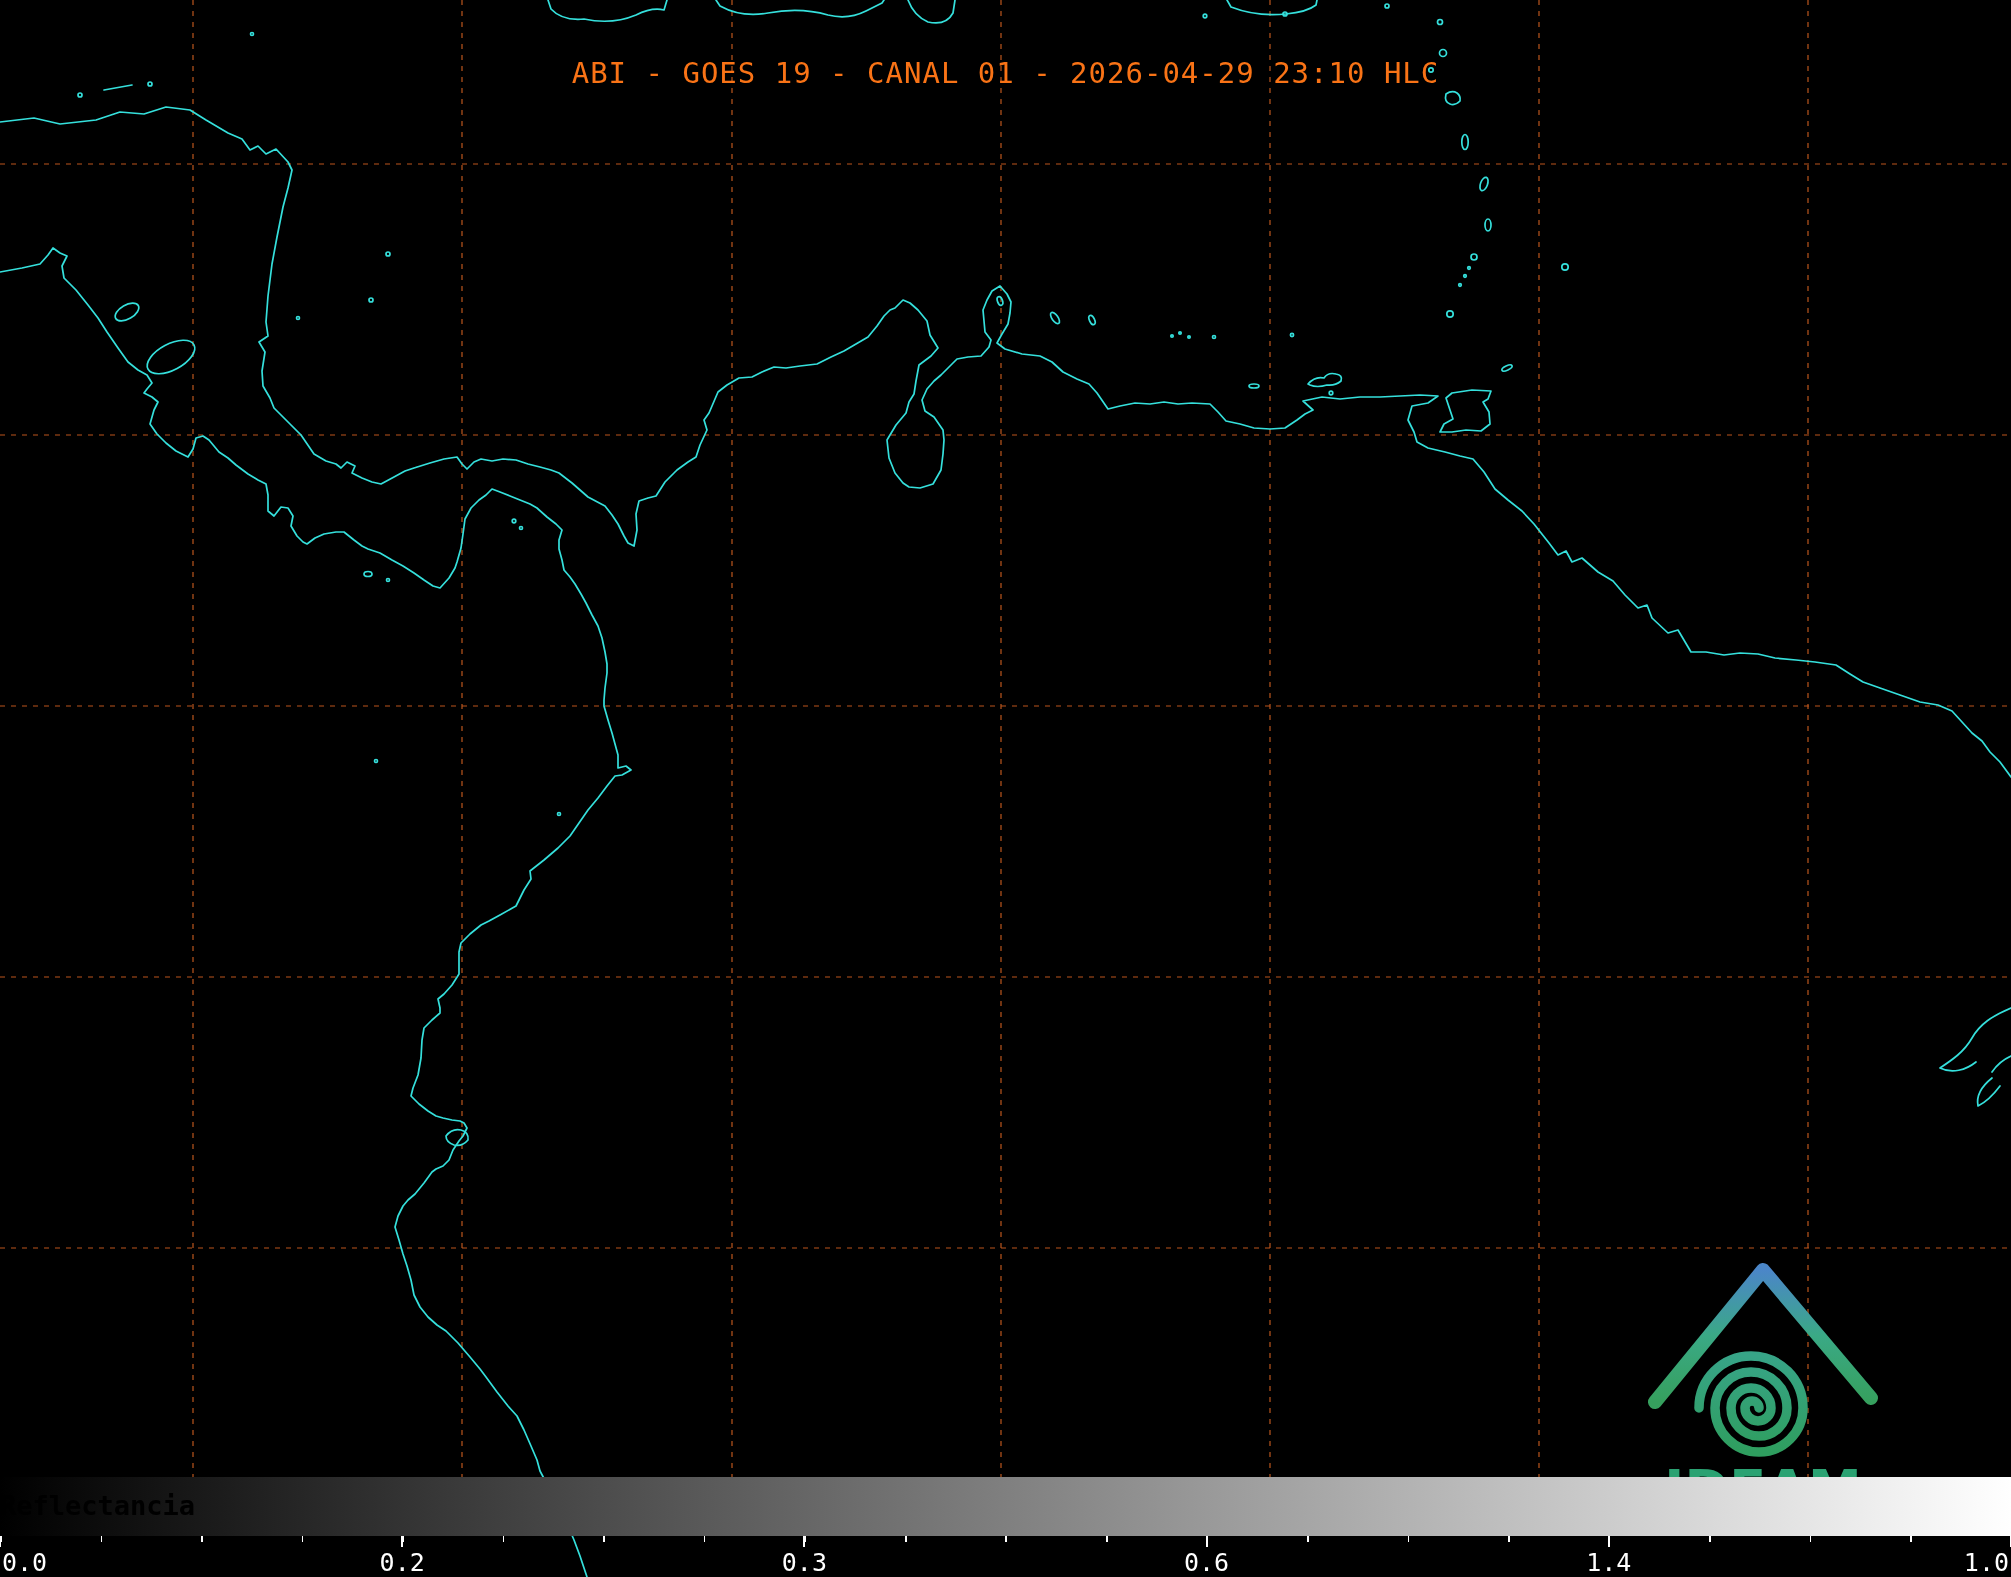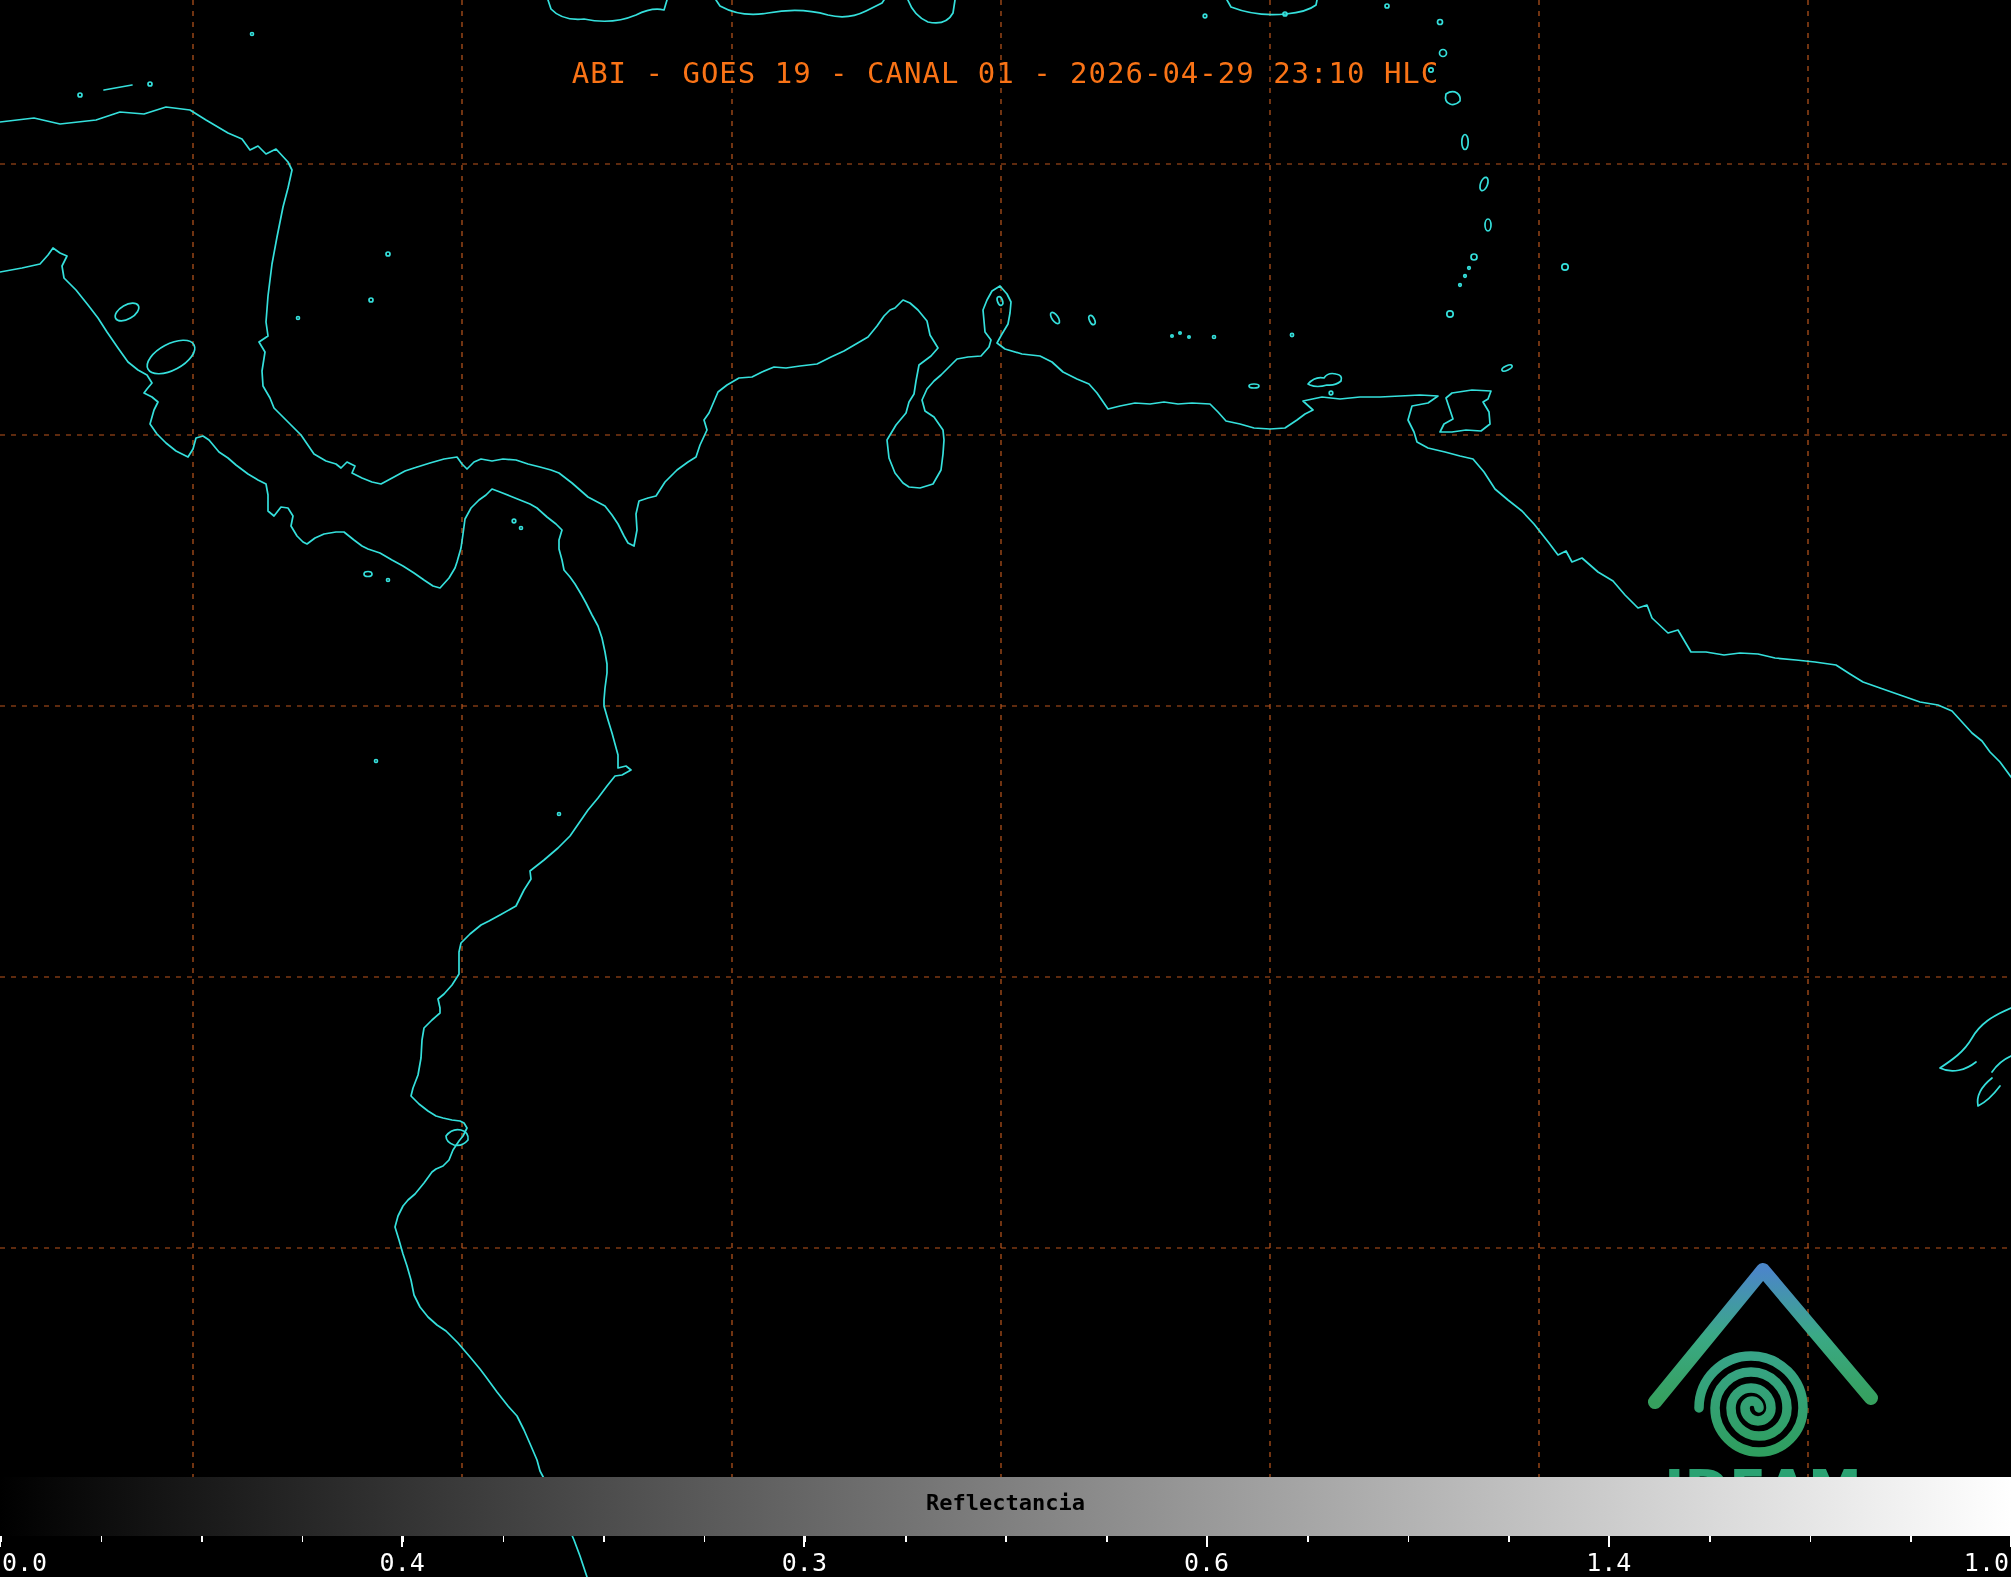--- a/index.html
+++ b/index.html
@@ -5,22 +5,22 @@
   html,body{margin:0;padding:0;background:#000;}
   .frame{position:relative;width:2011px;height:1577px;background:#000;overflow:hidden;
          font-family:"DejaVu Sans Mono", monospace;}
   .map-svg{position:absolute;left:0;top:0;}
   .map-title{position:absolute;left:0;top:56px;width:2011px;text-align:center;
              color:#f97316;font-size:29px;letter-spacing:1px;z-index:5;}
   
   .colorbar-wrap{position:absolute;left:0;top:1477px;width:2011px;height:100px;z-index:6;}
   .colorbar-bar{position:absolute;left:0;top:0;width:2011px;height:59px;
                 background:linear-gradient(90deg,#000000 0%,#ffffff 100%);}
-  .colorbar-label{position:absolute;left:0;top:13px;width:2011px;text-align:center;
-                  color:#000;font-weight:bold;font-size:22px;}
+  .colorbar-label{position:absolute;left:0;top:13px;width:2011px;
+                  color:#000;font-weight:bold;font-size:27px;}
   .cb-minorticks{position:absolute;left:0;top:59px;width:2011px;height:6px;
                  background:repeating-linear-gradient(90deg,#fff 0px,#fff 1.6px,transparent 1.6px,transparent 100.55px);}
   .cb-tick{position:absolute;top:59px;width:2px;height:11px;background:#fff;transform:translateX(-1px);}
   .cb-ticklabel{position:absolute;top:71px;color:#fff;font-size:25px;transform:translateX(-50%);white-space:nowrap;text-align:center;}
   .cb-ticklabel.first{left:2px;transform:none;}
   .cb-ticklabel.last{left:auto;right:2px;transform:none;}
   
   .logo{position:absolute;left:1645px;top:1256px;width:236px;text-align:center;z-index:5;}
   .logo-text{margin-top:-8px;font-family:"DejaVu Sans",sans-serif;font-weight:bold;
              font-size:54px;color:#2aa272;letter-spacing:0px;}
@@ -153,20 +153,20 @@
       <div class="colorbar-label">Reflectancia</div>
     </div>
     <div class="cb-minorticks"></div>
     <div class="cb-tick" style="left:0%"></div>
     <div class="cb-tick" style="left:20%"></div>
     <div class="cb-tick" style="left:40%"></div>
     <div class="cb-tick" style="left:60%"></div>
     <div class="cb-tick" style="left:80%"></div>
     <div class="cb-tick" style="left:100%"></div>
     <span class="cb-ticklabel first">0.0</span>
-    <span class="cb-ticklabel" style="left:20%">0.4</span>
+    <span class="cb-ticklabel" style="left:20%">0.2</span>
     <span class="cb-ticklabel" style="left:40%">0.3</span>
     <span class="cb-ticklabel" style="left:60%">0.6</span>
     <span class="cb-ticklabel" style="left:80%">1.4</span>
     <span class="cb-ticklabel last">1.0</span>
   </div>
 
 </div>
 
 </body></html>

